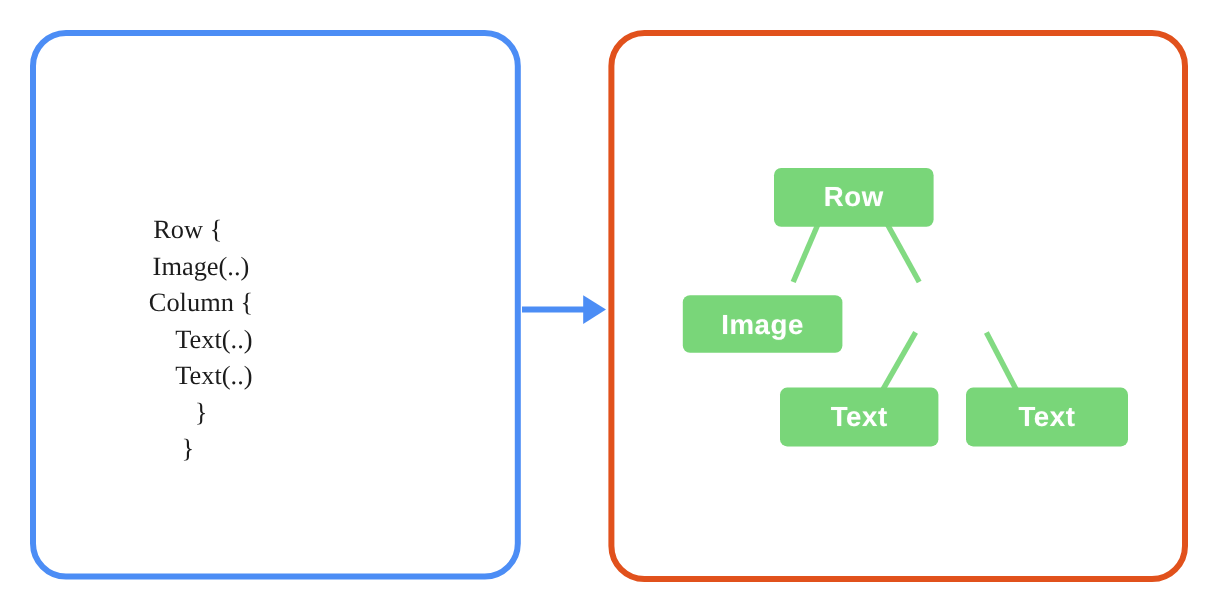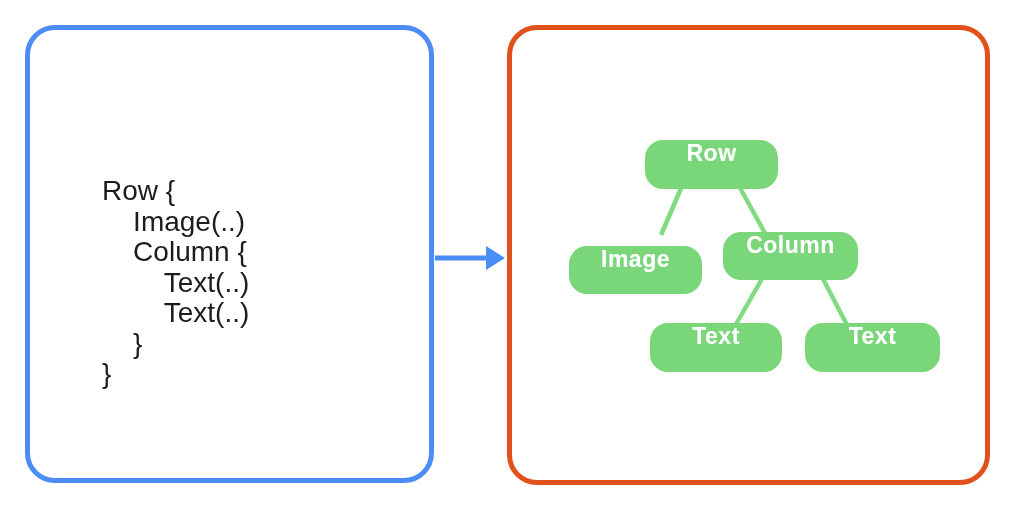--- a/index.html
+++ b/index.html
@@ -21,32 +21,33 @@
   .panel-code{
     left:25px;top:25px;width:409px;height:458px;
     border:5px solid var(--blue);
   }
   .panel-tree{
     left:507px;top:25px;width:483px;height:460px;
     border:5px solid var(--orange);
   }
   pre.code{
     position:absolute;left:72px;top:146px;margin:0;
-    font-family:Liberation Sans, sans-serif;
-    font-size:28px;line-height:30.5px;
+    font-family:Liberation Serif, serif;
+    font-size:22px;line-height:30.5px;
     color:var(--code-color);
     white-space:pre;
+    text-align:center;
   }
   .arrow-svg{position:absolute;left:433px;top:238px;}
   .edges-svg{position:absolute;left:0;top:0;pointer-events:none;}
   .node{
     position:absolute;box-sizing:border-box;
     background:var(--green);
-    border-radius:18px;
-    display:flex;justify-content:center;
+    border-radius:6px;
+    display:flex;align-items:center;justify-content:center;
     color:var(--node-text);
     font-size:23px;font-weight:700;letter-spacing:0.5px;
     text-shadow:0 0 1px rgba(255,255,255,0.4);
   }
   .node-row   {left:133px;top:110px;width:133px;height:49px;}
   .node-image {left:57px; top:216px;width:133px;height:48px;}
   .node-column{left:211px;top:202px;width:135px;height:48px;}
   .node-text1 {left:138px;top:293px;width:132px;height:49px;}
   .node-text2 {left:293px;top:293px;width:135px;height:49px;}
 </style>
@@ -75,22 +76,19 @@
     <line x1="251" y1="247" x2="223" y2="296" stroke="#82DA82" stroke-width="4.5"></line>
     <line x1="310" y1="247" x2="335" y2="295" stroke="#82DA82" stroke-width="4.5"></line>
   </svg>
 
   <div class="node node-row">
     <span>Row</span>
   </div>
   <div class="node node-image">
     <span>Image</span>
   </div>
-  <div class="node node-column">
-    <span>Column</span>
-  </div>
   <div class="node node-text1">
     <span>Text</span>
   </div>
   <div class="node node-text2">
     <span>Text</span>
   </div>
 </div>
 
 </body></html>

